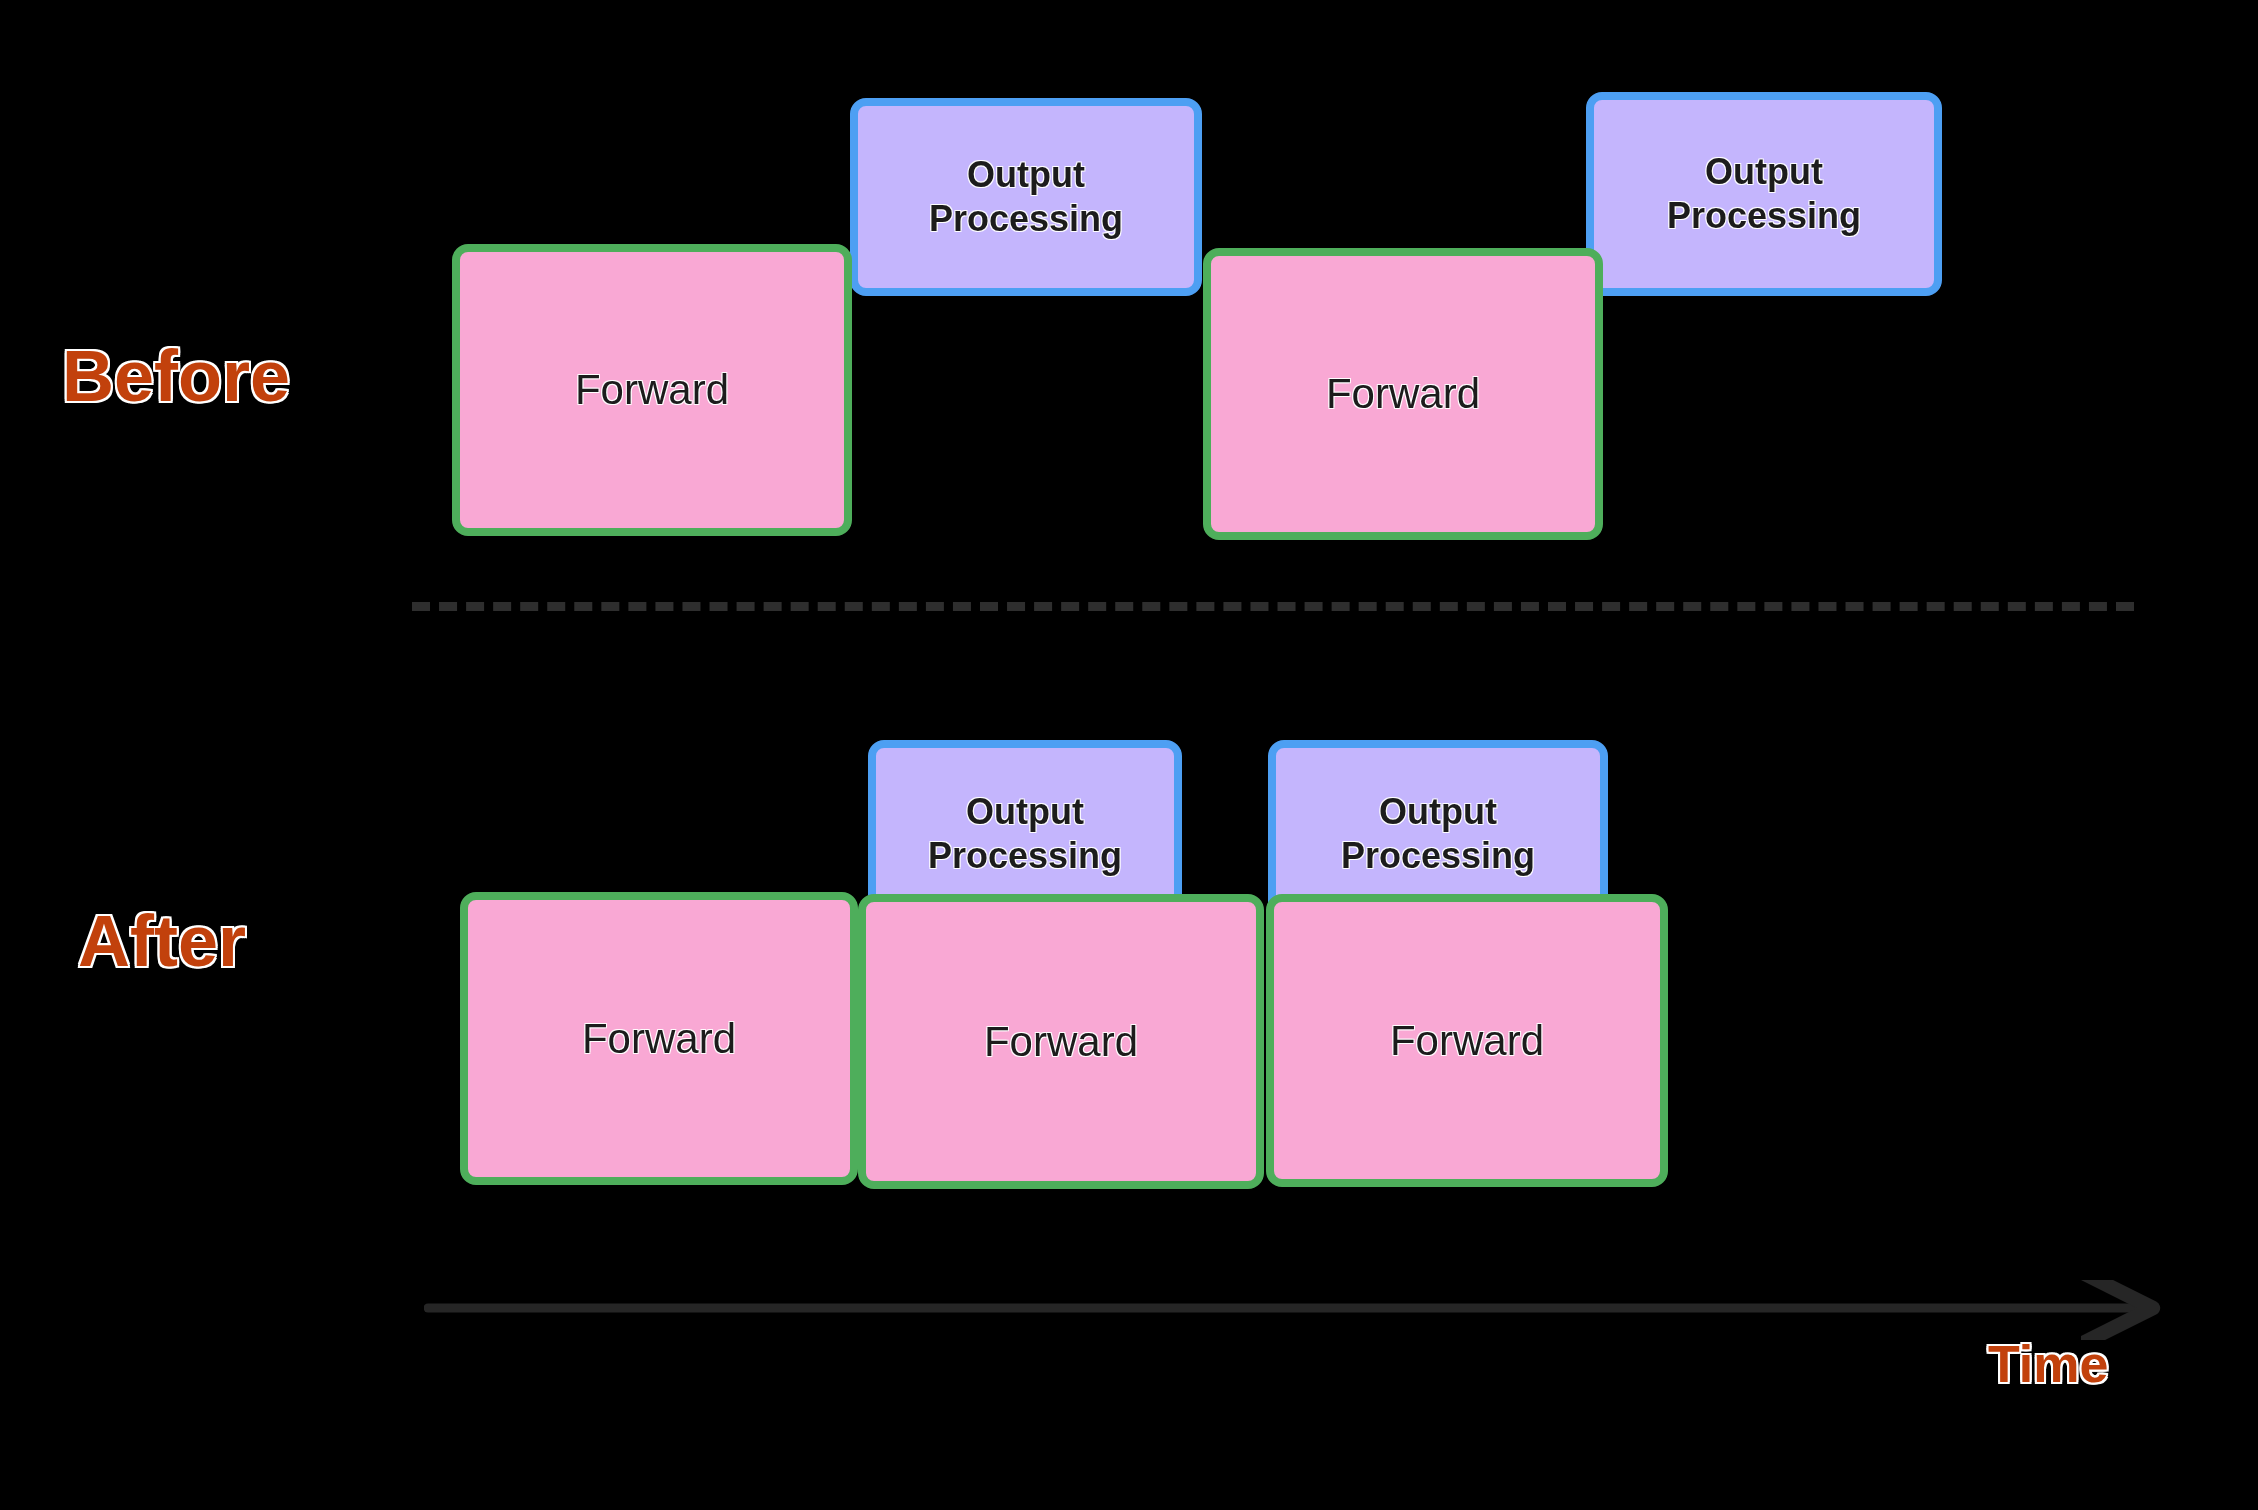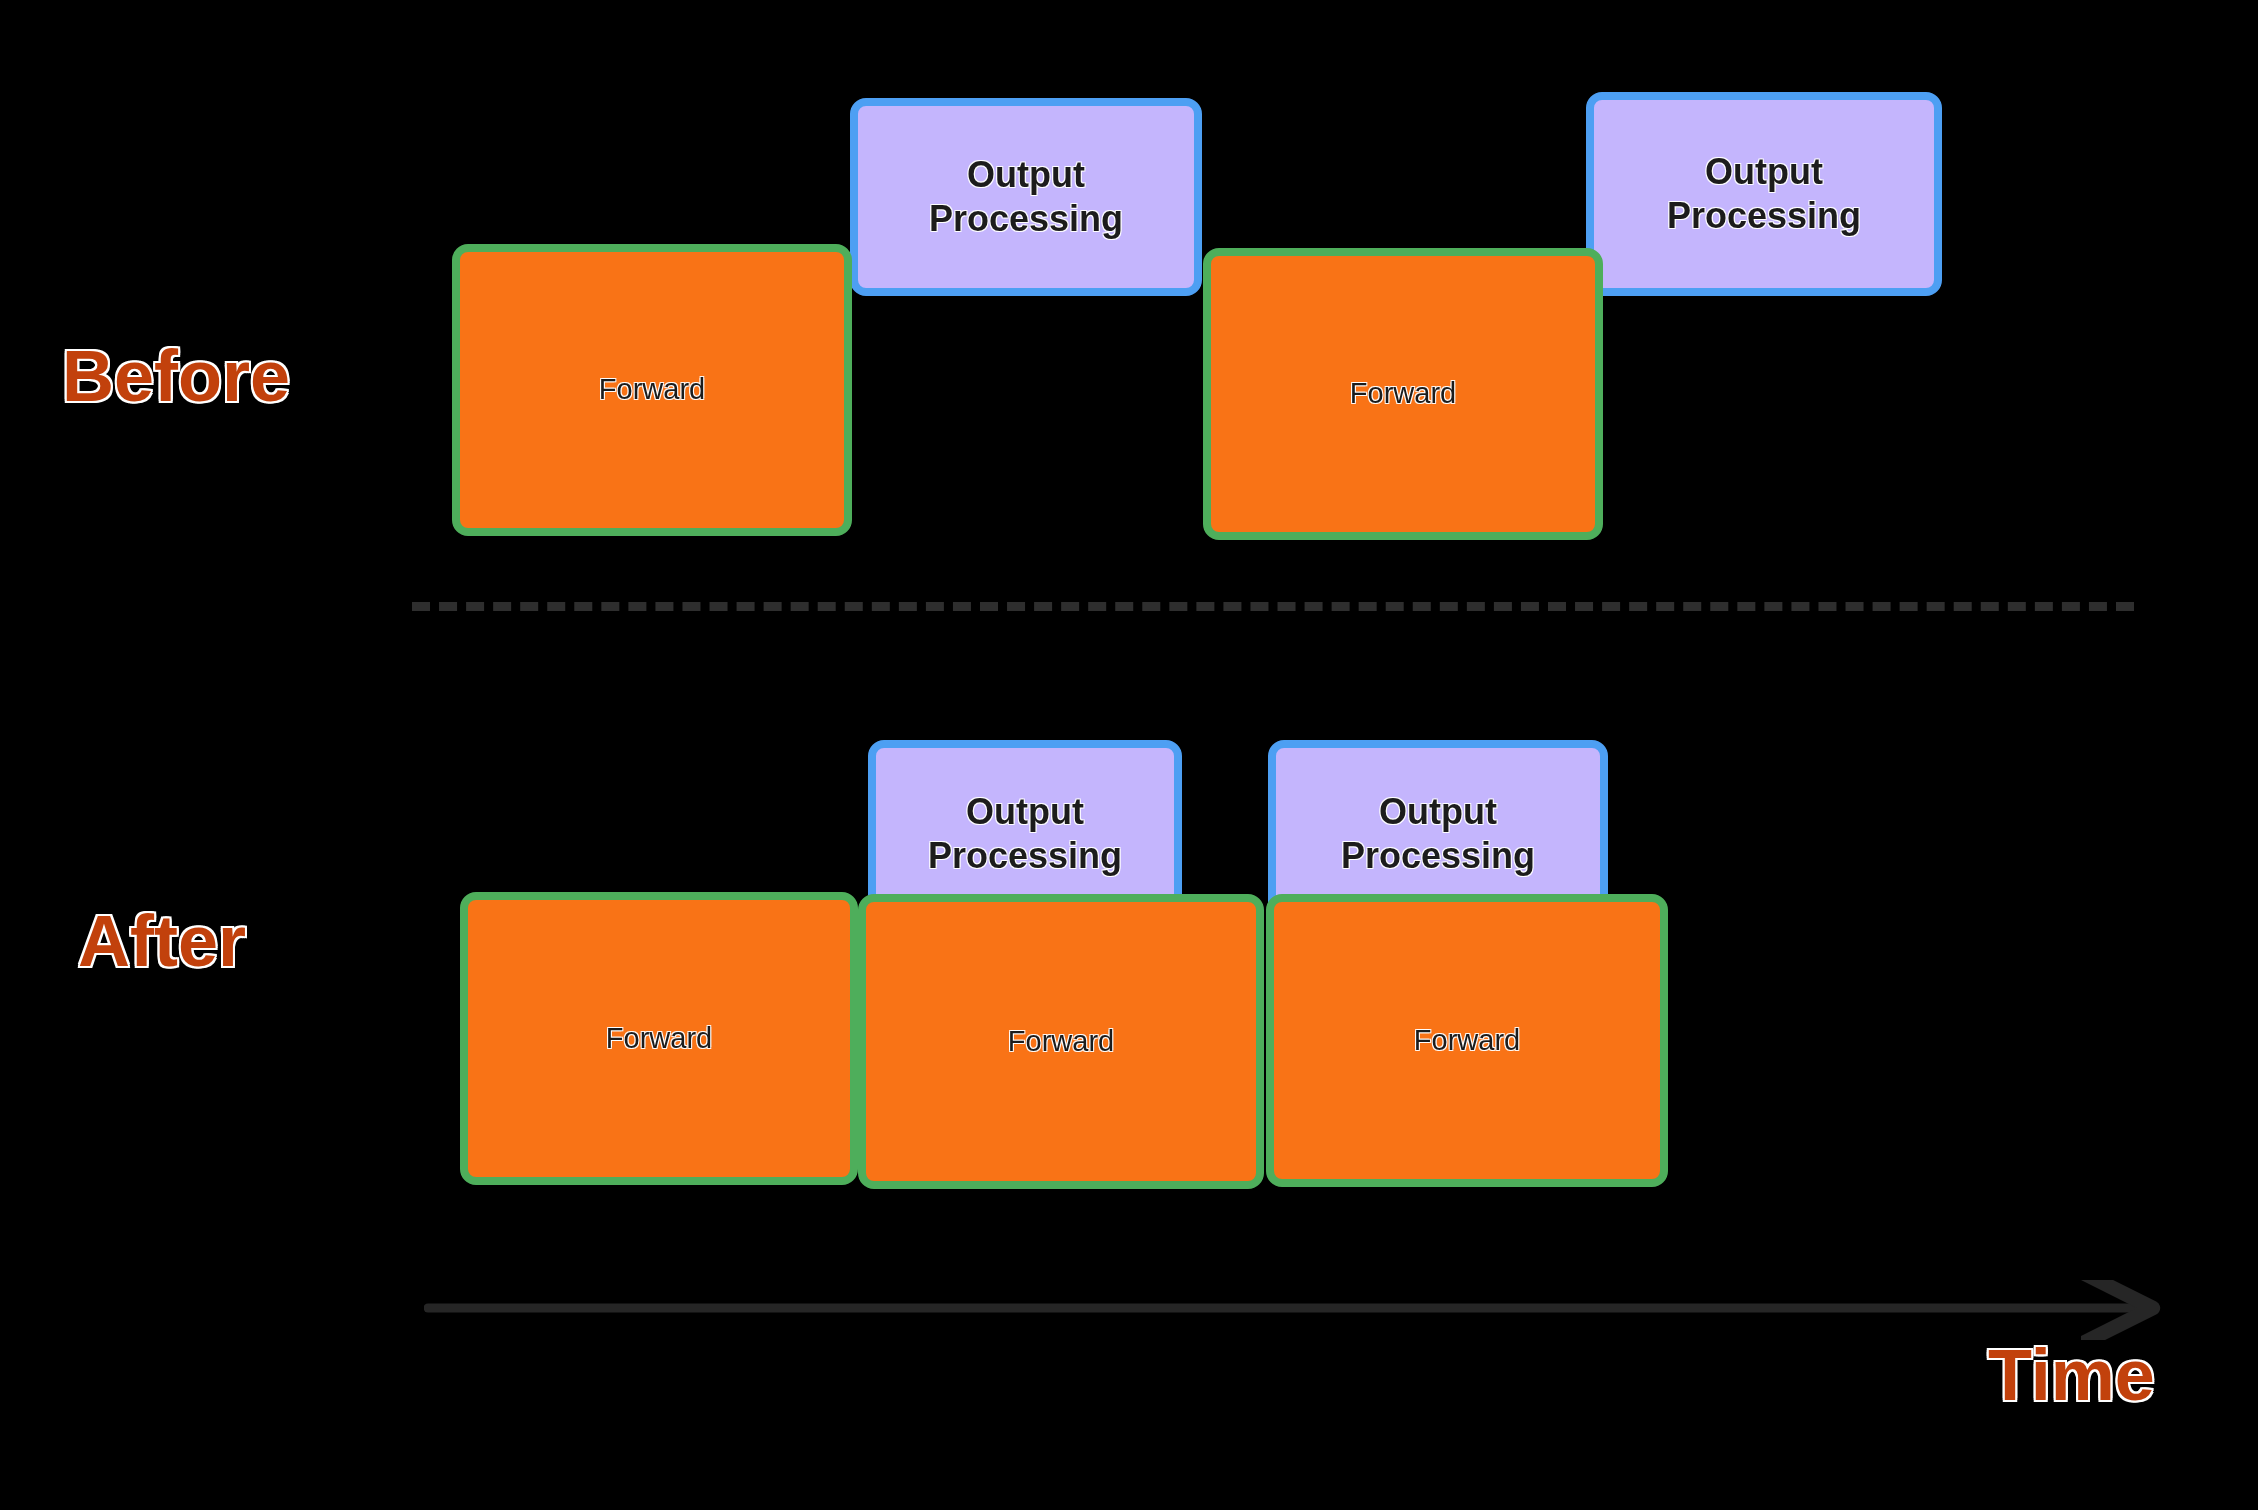--- a/index.html
+++ b/index.html
@@ -43,23 +43,23 @@
     display: flex;
     align-items: center;
     justify-content: center;
     text-align: center;
     border-radius: 16px;
     font-family: "Liberation Sans", sans-serif;
     color: #1c1c1c;
     line-height: 1.22;
   }
   .box-green {
-    background: #f97316;
+    background: #f9a8d4;
     border: 8px solid #4eae5b;
-    font-size: 29px;
+    font-size: 42px;
     font-weight: normal;
     text-align: right;
   }
   .box-blue {
     background: #c4b5fd;
     border: 8px solid #4d9ff3;
     font-size: 36px;
     font-weight: bold;
     margin-top: 40px;
   }
@@ -146,15 +146,15 @@
 
   <svg class="time-axis" width="1760" height="60" style="left:424px; top:1280px;" aria-hidden="true">
     <defs>
       <marker id="arrowhead" markerWidth="9" markerHeight="8" refX="7" refY="4" orient="auto" markerUnits="strokeWidth">
         <path d="M0,0 L8,4 L0,8" fill="none" stroke="#262626" stroke-width="1.6" stroke-linecap="round" stroke-linejoin="round"></path>
       </marker>
     </defs>
     <line x1="4" y1="28" x2="1720" y2="28" stroke="#262626" stroke-width="9" stroke-linecap="round" marker-end="url(#arrowhead)"></line>
   </svg>
 
-  <div class="outline-label" style="left:1988px; top:1334px; font-size:72px;">Time</div>
+  <div class="outline-label" style="left:1988px; top:1334px; font-size:52px;">Time</div>
 
 </div>
 
 </body></html>

